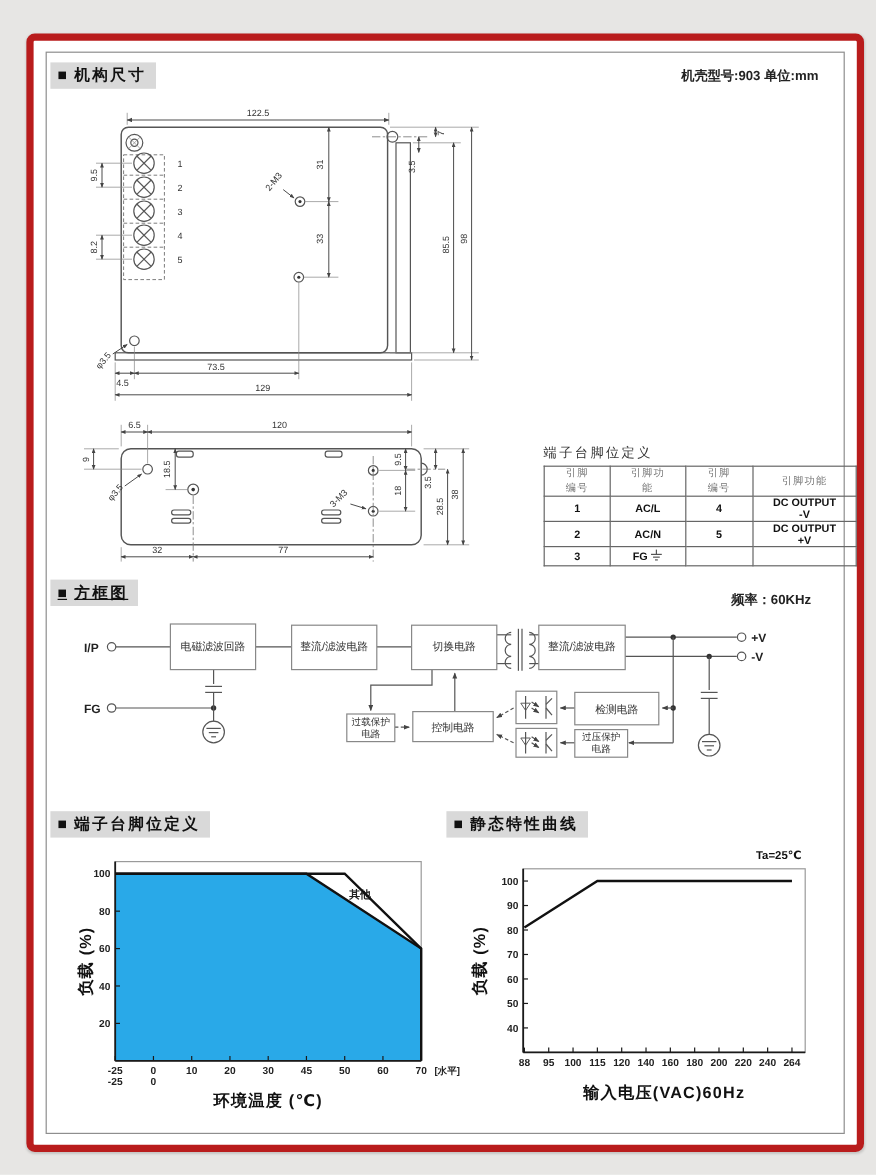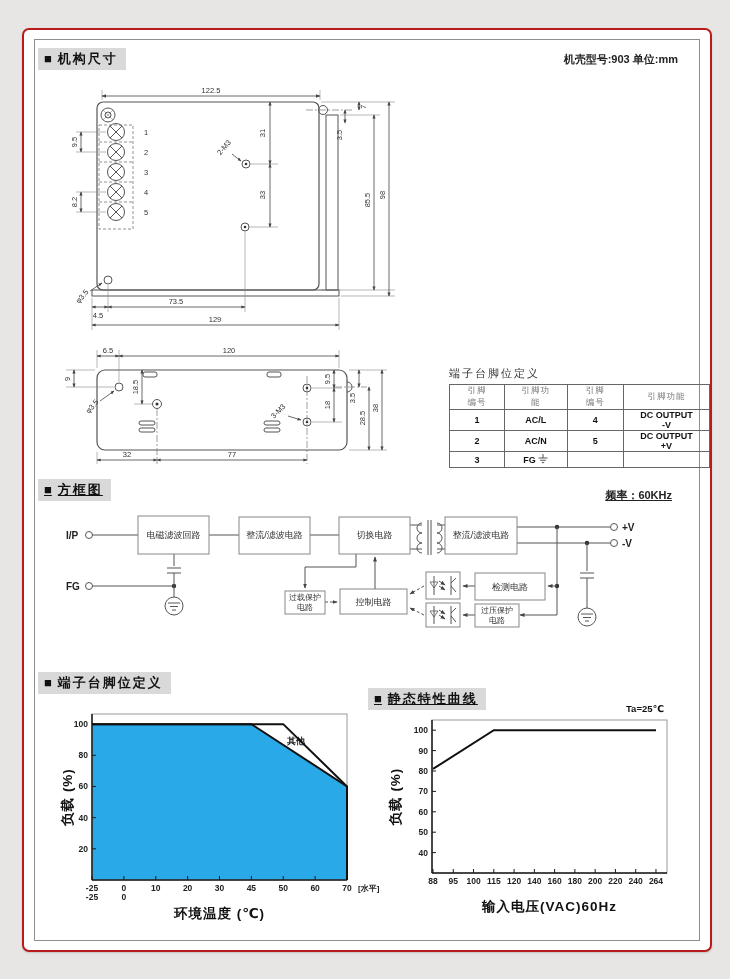--- a/index.html
+++ b/index.html
@@ -1,17 +1,17 @@
 <!DOCTYPE html>
 <html><head>
 <meta charset="utf-8">
 <style>
   html,body{margin:0;padding:0;}
   body{width:730px;height:979px;background:#e7e6e4;font-family:"Liberation Sans","DejaVu Sans",sans-serif;position:relative;overflow:hidden;}
-  #card{position:absolute;left:22px;top:28px;width:686px;height:920px;background:#ffffff;border:2px solid #b91c1c;border-radius:7px;box-shadow:0 1px 2px rgba(0,0,0,0.15);}
+  #card{position:absolute;left:22px;top:28px;width:686px;height:920px;background:#ffffff;border:6px solid #b91c1c;border-radius:7px;box-shadow:0 1px 2px rgba(0,0,0,0.15);}
   #frame{position:absolute;left:10px;top:9px;right:10px;bottom:9px;border:1px solid #8e8e8e;}
   .sec{position:absolute;background:#d9d9d9;padding:2px 8px 2px 6px;font-size:13px;font-weight:bold;color:#111;letter-spacing:2px;white-space:nowrap;}
   .sec .sq{margin-right:6px;letter-spacing:0;}
   .note{position:absolute;font-size:11px;font-weight:bold;color:#222;white-space:nowrap;}
   svg{position:absolute;overflow:visible;}
   svg{left:0;top:0;}
   .drw{display:block;}
   
   .ol{fill:none;stroke:#555;stroke-width:1.2;}
   .olt{fill:none;stroke:#555;stroke-width:1;}
@@ -263,21 +263,21 @@
       </td>
       <td></td>
       <td></td>
     </tr>
   </tbody>
     </table>
 
   <div class="sec" style="left:14px;top:449px;text-decoration:underline;">
     <span class="sq">■</span><span>方框图</span>
   </div>
-  <div class="note" style="right:38px;top:458px;text-decoration:underline;">频率：60KHz</div>
+  <div class="note" style="right:38px;top:458px;">频率：60KHz</div>
 
   <svg class="drw" style="left:30px;top:475px;" width="640" height="160" viewBox="0 0 640 160">
 
     <text class="iotext" x="12" y="34">I/P</text>
     <circle class="olt" cx="35" cy="30" r="3.5"></circle>
     <text class="iotext" x="12" y="85">FG</text>
     <circle class="olt" cx="35" cy="81" r="3.5"></circle>
 
     <line class="wire" x1="38.5" y1="30" x2="84" y2="30"></line>
     <line class="wire" x1="155" y1="30" x2="185" y2="30"></line>
@@ -380,21 +380,21 @@
       <line class="wire" x1="385" y1="110" x2="391" y2="114" marker-end="url(#arrs)"></line>
       <line class="wire" x1="397" y1="101" x2="397" y2="119"></line>
       <line class="wire" x1="397" y1="108" x2="402" y2="103"></line>
       <line class="wire" x1="397" y1="111" x2="402" y2="117"></line>
     </g>
   </svg>
 
   <div class="sec" style="left:14px;top:642px;">
     <span class="sq">■</span><span>端子台脚位定义</span>
   </div>
-  <div class="sec" style="left:344px;top:658px;text-decoration:underline;">
+  <div class="sec" style="left:344px;top:642px;">
     <span class="sq">■</span><span>静态特性曲线</span>
   </div>
 
   <div class="chart" style="left:40px;top:660px;width:310px;height:235px;">
     <svg id="chart1" width="310" height="235" viewBox="0 0 310 235">
       <text class="ann" x="232" y="54" text-anchor="middle">其他</text>
       <text class="ann" x="181" y="104" text-anchor="middle">3.3V,5V</text>
       <line class="annline" x1="224" y1="58" x2="212" y2="70" marker-end="url(#arrs)"></line>
       <line class="annline" x1="199" y1="96" x2="212" y2="83" marker-end="url(#arrs)"></line>
     <polygon points="28,190 28,34.131455399061025 187.375,34.131455399061025 283,96.47887323943661 283,190 283,190" fill="#29a9e8" stroke="none"></polygon>

